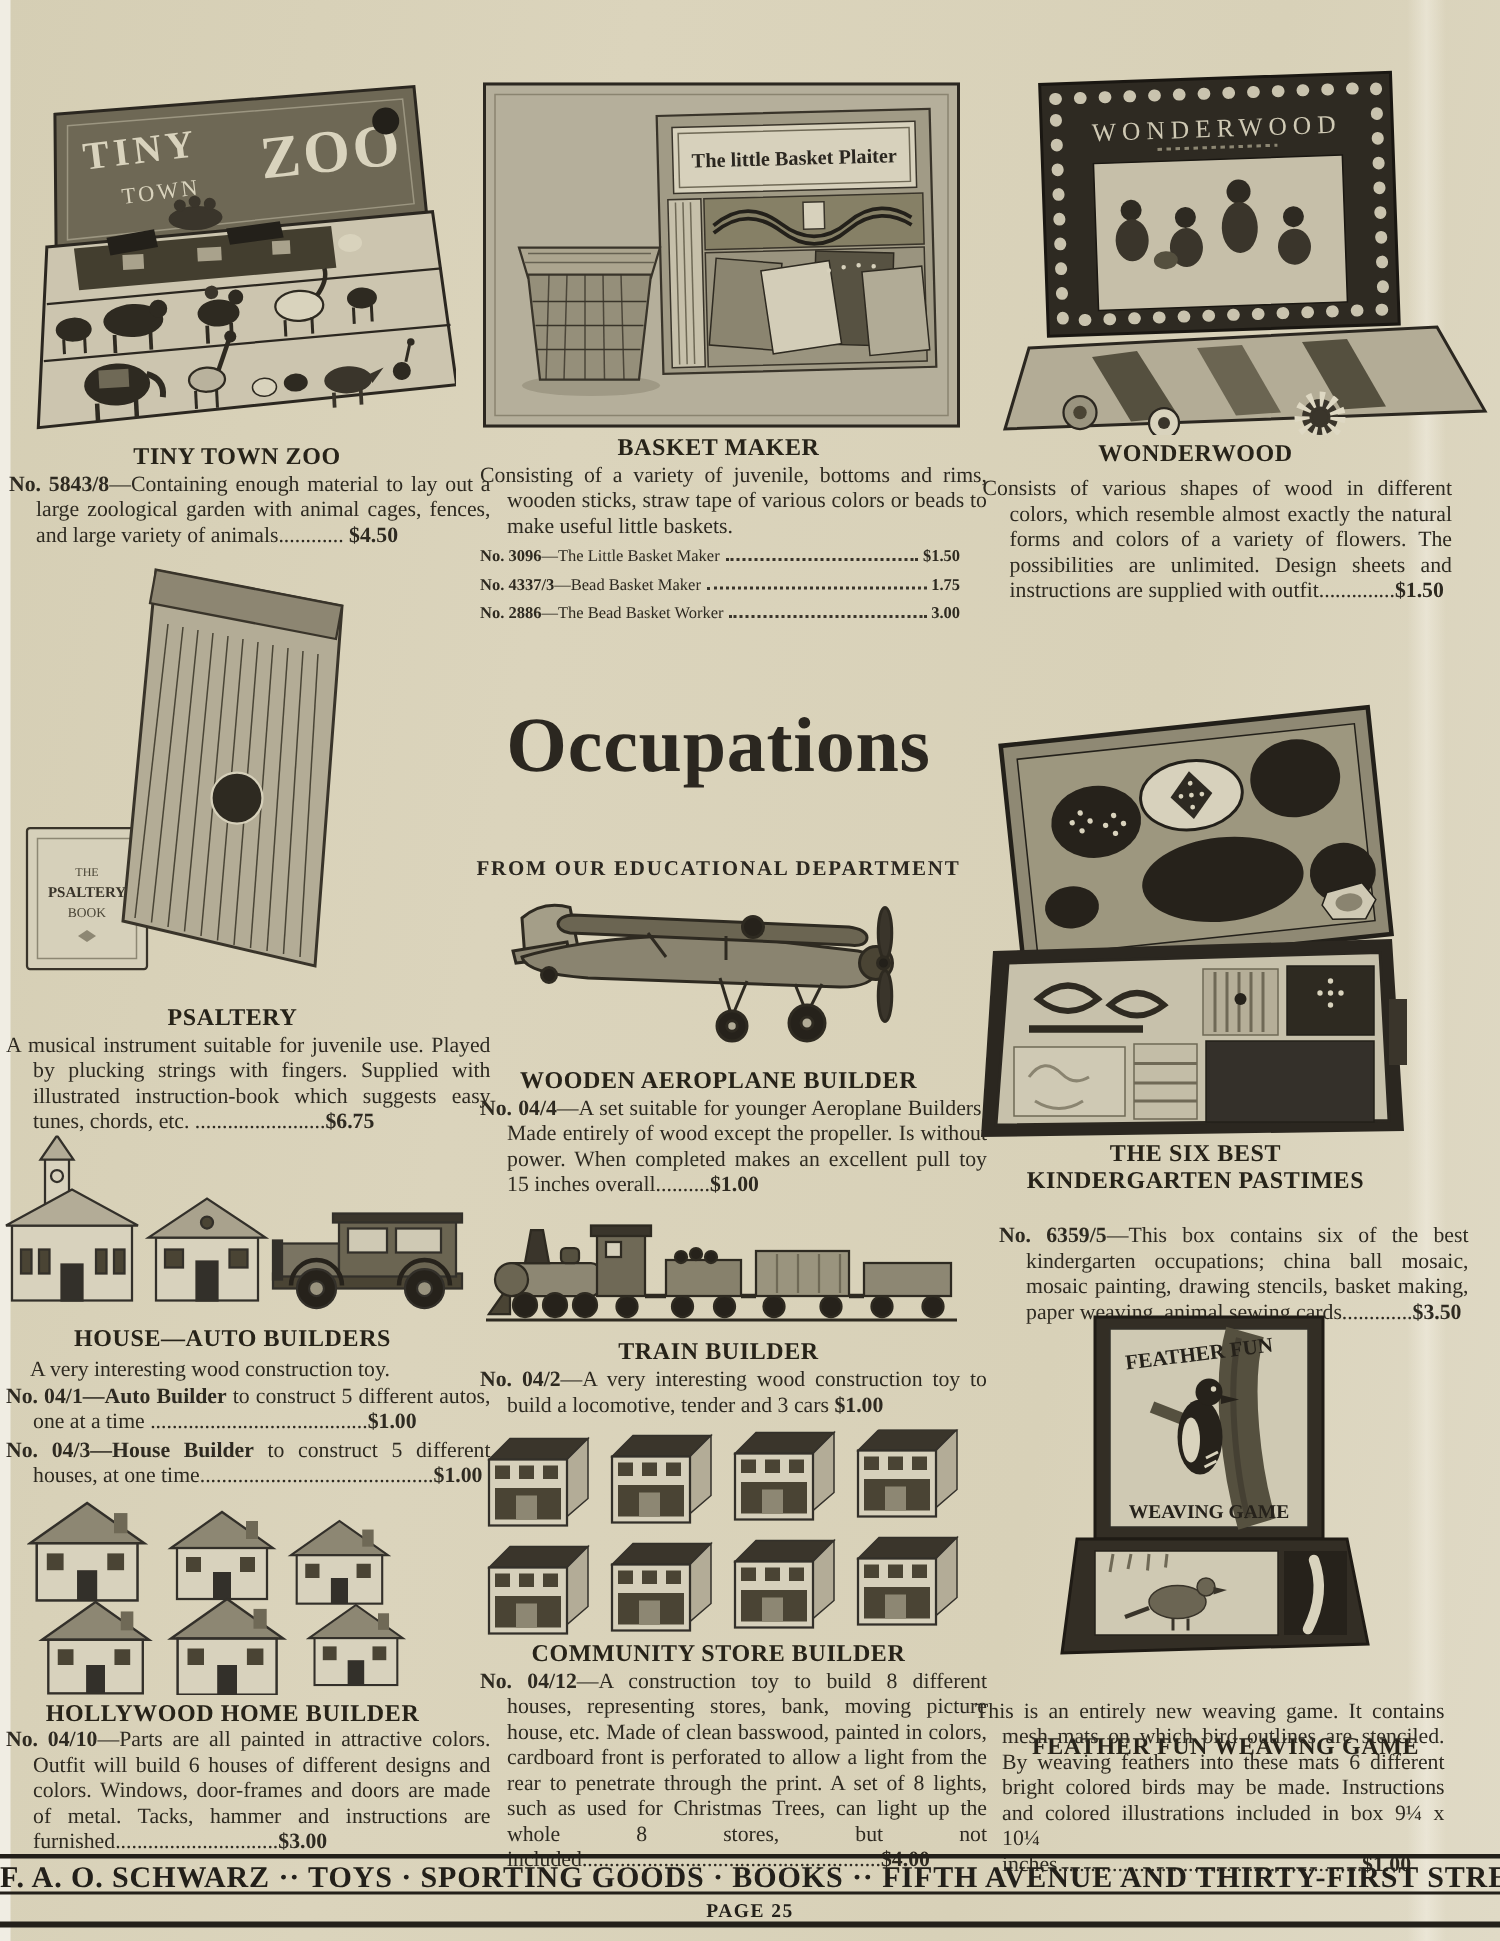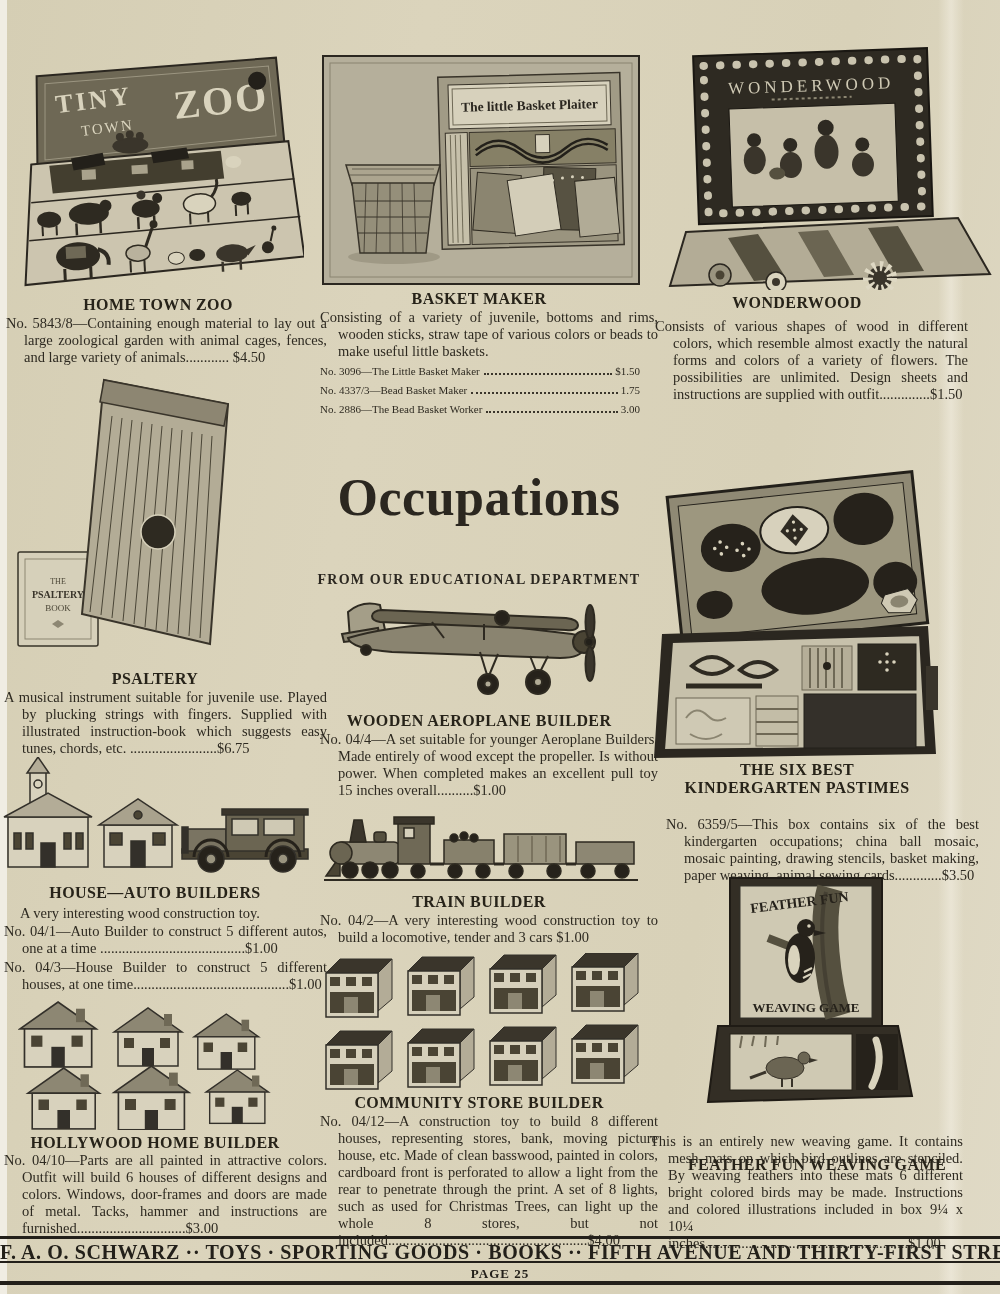--- a/index.html
+++ b/index.html
@@ -5,21 +5,21 @@
   html,body{margin:0;padding:0;background:#8a8475;}
   .page{
     position:relative;width:1000px;height:1294px;margin:0 auto;overflow:hidden;
     background:linear-gradient(100deg,#d5ceb4 0%,#dbd4bc 35%,#d8d1b8 70%,#e0dac6 100%);
     font-family:"Liberation Serif",serif;color:#2e2a21;
   }
   .abs{position:absolute;}
   .sec-title{font-weight:bold;font-size:16px;line-height:1.12;text-align:center;letter-spacing:.4px;color:#272319;}
   .body{font-size:14.5px;line-height:17px;text-align:justify;}
   .hang{padding-left:18px;text-indent:-18px;}
-  .b{font-weight:normal;}
+  .b{font-weight:bold;}
   .item-line{display:flex;align-items:baseline;font-size:11px;line-height:19px;}
   .item-line .leader{flex:1;border-bottom:2px dotted #3a352b;margin:0 3px 3px 4px;min-width:16px;}
   .big-head{font-family:"Liberation Serif",serif;font-weight:bold;font-size:52px;line-height:1;text-align:center;color:#2b2720;letter-spacing:.5px;}
   .sub-head{font-weight:bold;font-size:14px;letter-spacing:1.2px;text-align:center;color:#2b2720;}
   .rule{background:#23201a;}
   .footer-line{font-weight:bold;font-size:20px;letter-spacing:.6px;text-align:left;white-space:nowrap;color:#23201a;}
   .page-num{font-weight:bold;font-size:13px;letter-spacing:1px;text-align:center;color:#23201a;}
   .photo-frame{border:2px solid #2b2720;background:#b5af9b;box-sizing:border-box;padding:4px;}
   svg text{font-family:"Liberation Serif",serif;}
 </style>
@@ -87,21 +87,21 @@
       <ellipse cx="216" cy="201" rx="16" ry="9" fill="#3a352b"></ellipse>
         <polygon points="230,198 240,194 232,204" fill="#3a352b"></polygon>
         <line x1="206" y1="209" x2="206" y2="219" stroke="#3a352b" stroke-width="2.5"></line>
         <line x1="224" y1="208" x2="224" y2="218" stroke="#3a352b" stroke-width="2.5"></line>
       <circle cx="252" cy="197" r="6" fill="#2e2a21"></circle>
         <line x1="255" y1="191" x2="258" y2="180" stroke="#2e2a21" stroke-width="2"></line>
         <circle cx="259" cy="178" r="2.5" fill="#2e2a21"></circle>
     </g>
   </svg>
 
-  <div class="abs sec-title" style="left:8px;top:296px;width:300px;">HOME TOWN ZOO</div>
+  <div class="abs sec-title" style="left:8px;top:296px;width:300px;">TINY TOWN ZOO</div>
   <p class="abs body hang" style="left:6px;top:315px;width:303px;margin:0;">
     <span class="b">No. 5843/8</span><span>—Containing enough material to lay out a large zoological garden with animal cages, fences, and large variety of animals............ </span><span class="b">$4.50</span>
   </p>
 
   <svg class="abs" style="left:12px;top:372px" width="260" height="294" viewBox="0 0 260 294">
     <rect x="6" y="180" width="80" height="94" fill="#d6d0ba" stroke="#39342a" stroke-width="1.5" rx="2"></rect>
     <rect x="13" y="187" width="66" height="80" fill="none" stroke="#8d8773"></rect>
     <text x="46" y="212" text-anchor="middle" font-size="8" fill="#4a4536">THE</text>
     <text x="46" y="226" text-anchor="middle" font-size="10" font-weight="bold" fill="#39342a">PSALTERY</text>
     <text x="46" y="239" text-anchor="middle" font-size="9" fill="#4a4536">BOOK</text>

